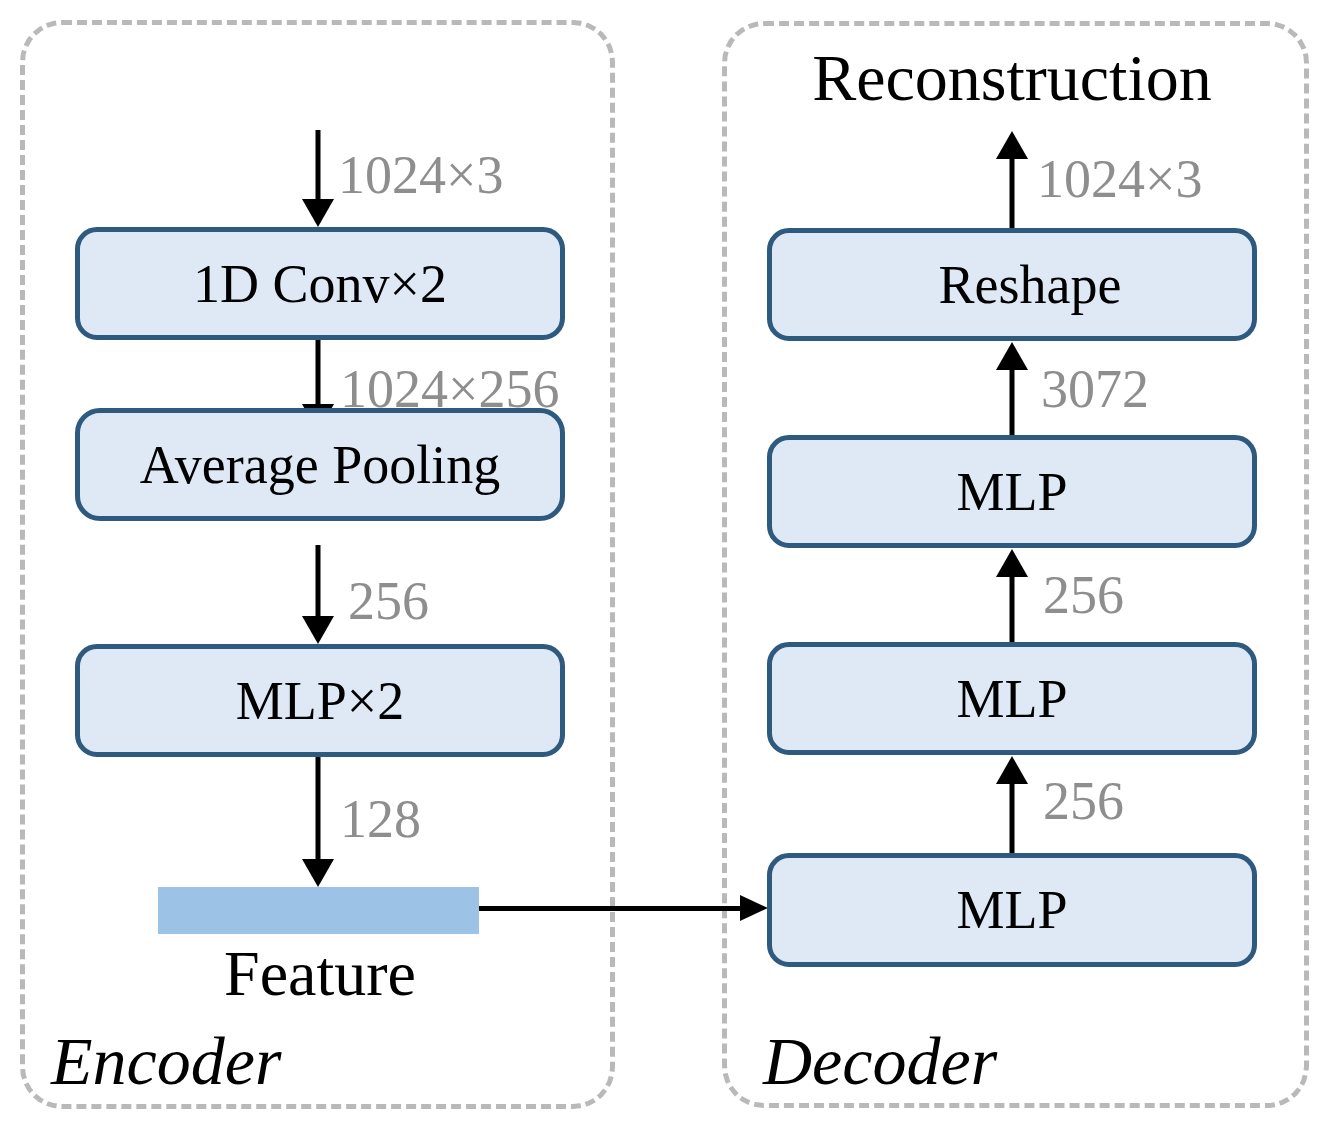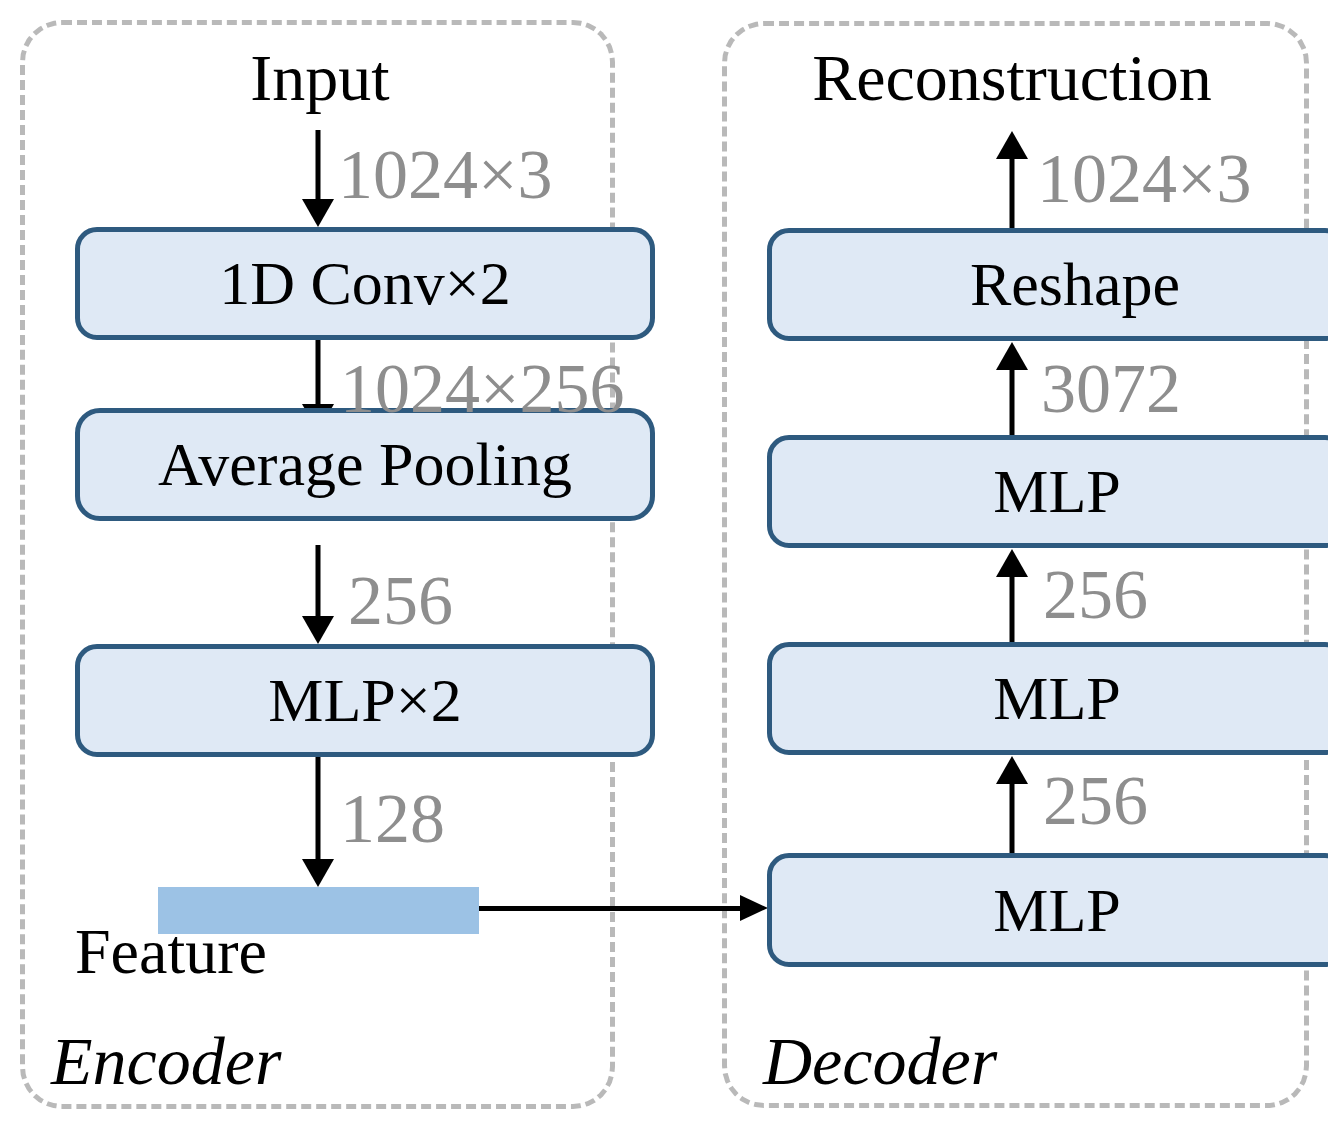--- a/index.html
+++ b/index.html
@@ -20,24 +20,24 @@
     box-sizing:border-box;background:transparent;
   }
   .panel.encoder{left:20px;top:20px;width:595px;height:1089px;}
   .panel.decoder{left:722px;top:21px;width:587px;height:1087px;}
   .io-title{
     position:absolute;width:490px;text-align:center;font-size:66px;line-height:76px;
   }
   .io-title.input{left:75px;top:40px;}
   .io-title.recon{left:767px;top:40px;}
   .node{
-    position:absolute;width:580px;height:113px;box-sizing:border-box;
+    position:absolute;width:490px;height:113px;box-sizing:border-box;
     background:var(--node-fill);border:5px solid var(--node-border);border-radius:22px;
     display:flex;align-items:center;justify-content:center;
-    font-size:62px;
+    font-size:54px;
     font-family:Liberation Serif, serif;
   }
   .enc-x{left:75px;} .dec-x{left:767px;}
   .n-e0{top:227px;} .n-e1{top:408px;border-radius:25px;} .n-e2{top:644px;}
   .n-d0{top:228px;padding-left:36px;} .n-d1{top:435px;} .n-d2{top:642px;} .n-d3{top:853px;height:114px;}
   .varrow{position:absolute;width:32px;}
   .varrow .shaft{position:absolute;left:50%;transform:translateX(-50%);width:5px;background:var(--arrow);}
   .varrow.down .shaft{top:0;bottom:24px;}
   .varrow.up .shaft{top:24px;bottom:0;}
   .varrow .head{position:absolute;left:50%;transform:translateX(-50%);width:0;height:0;
@@ -51,51 +51,50 @@
   .a-d0{left:996px;top:131px;height:97px;}
   .a-d1{left:996px;top:342px;height:93px;}
   .a-d2{left:996px;top:549px;height:93px;}
   .a-d3{left:996px;top:756px;height:97px;}
   .harrow{position:absolute;left:479px;top:895px;width:289px;height:27px;}
   .harrow .shaft{position:absolute;left:0;right:22px;top:11px;height:5px;background:var(--arrow);}
   .harrow .head{position:absolute;right:0;top:0;width:0;height:0;
     border-top:13.5px solid transparent;border-bottom:13.5px solid transparent;
     border-left:28px solid var(--arrow);}
   .dim{
-    position:absolute;font-size:70px;line-height:58px;color:var(--dim-label);white-space:nowrap;
+    position:absolute;font-size:54px;line-height:58px;color:var(--dim-label);white-space:nowrap;
   }
   .d-e0{left:338px;top:146px;}
   .d-e1{left:340px;top:360px;}
   .d-e2{left:348px;top:572px;}
   .d-e3{left:340px;top:790px;}
   .d-d0{left:1037px;top:150px;}
   .d-d1{left:1041px;top:360px;}
   .d-d2{left:1043px;top:566px;}
   .d-d3{left:1043px;top:772px;}
   .feature-bar{
     position:absolute;left:158px;top:887px;width:321px;height:47px;background:var(--feature-bar);
   }
   .feature-label{
-    position:absolute;left:75px;top:916px;width:490px;font-size:64px;line-height:72px;
+    position:absolute;left:75px;top:938px;width:490px;text-align:center;font-size:64px;line-height:72px;
   }
   .caption{
     position:absolute;font-size:68px;line-height:74px;font-style:italic;white-space:nowrap;
   }
   .caption.enc{left:51px;top:1024px;}
   .caption.dec{left:763px;top:1024px;}
 </style>
 </head>
 <body>
 
 <div class="canvas">
 
   <div class="panel encoder"></div>
   <div class="panel decoder"></div>
 
-  <div class="io-title input">Input</div>
   <div class="io-title recon">Reconstruction</div>
 
   <div class="varrow down a-e0">
       <div class="shaft"></div>
       <div class="head"></div>
     </div>
   <div class="varrow down a-e1">
       <div class="shaft"></div>
       <div class="head"></div>
     </div>

